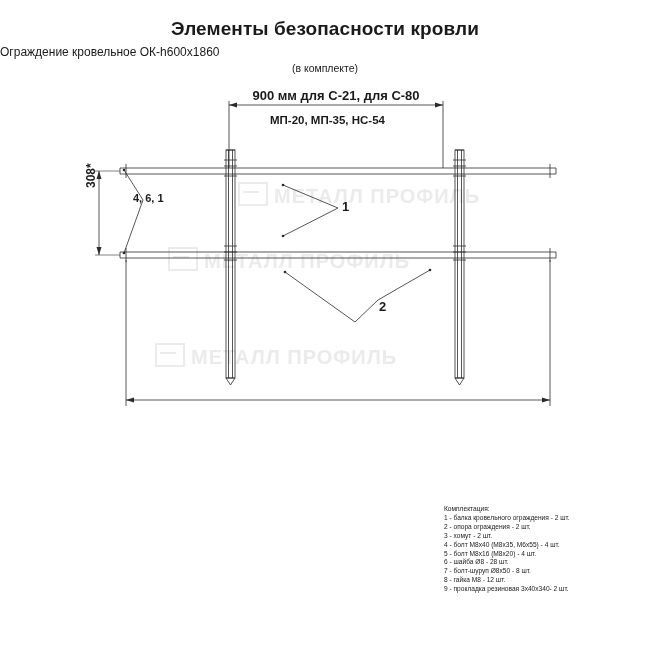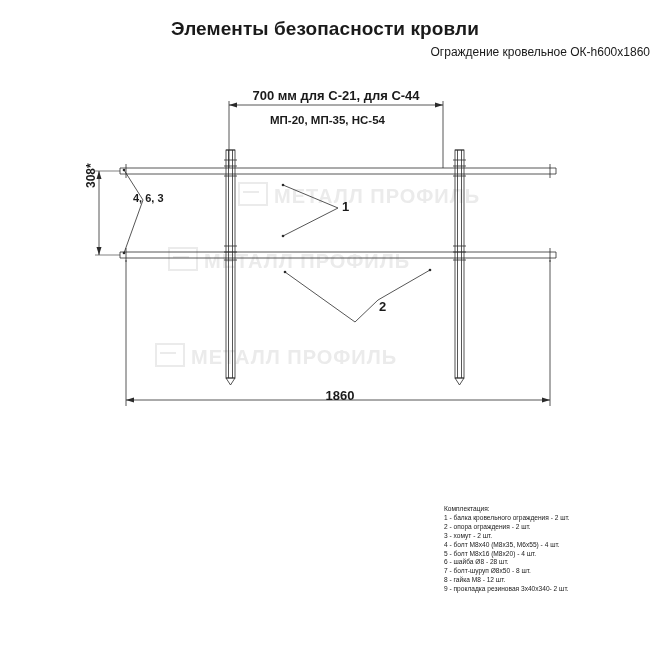--- a/index.html
+++ b/index.html
@@ -28,21 +28,21 @@
     text-align: center;
     font-size: 19px;
     font-weight: bold;
     letter-spacing: 0.1px;
   }
   .subtitle {
     position: absolute;
     top: 45px;
     left: 0;
     width: 650px;
-    text-align: right;
+    text-align: left;
     font-size: 12px;
   }
   .subtitle2 {
     position: absolute;
     top: 62px;
     left: 0;
     width: 650px;
     text-align: center;
     font-size: 10.5px;
   }
@@ -151,20 +151,21 @@
   .wm2 { top: 247px; left: 168px; }
   .wm3 { top: 343px; left: 155px; }
 </style>
 </head>
 <body>
 
 <div class="page">
 
   <div class="title">Элементы безопасности кровли</div>
   <div class="subtitle">Ограждение кровельное ОК-h600x1860</div>
+  <div class="subtitle2">(в комплекте)</div>
 
   <div class="wm wm1"><span class="wmbox"></span><span>МЕТАЛЛ ПРОФИЛЬ</span></div>
   <div class="wm wm2"><span class="wmbox"></span><span>МЕТАЛЛ ПРОФИЛЬ</span></div>
   <div class="wm wm3"><span class="wmbox"></span><span>МЕТАЛЛ ПРОФИЛЬ</span></div>
 
   <svg class="drawing" viewBox="0 0 650 650">
     <g stroke="#2b2b2b" fill="none" stroke-width="0.8">
 
       <g>
         <line x1="229" y1="105" x2="443" y2="105"></line>
@@ -254,29 +255,28 @@
         <line x1="126" y1="400" x2="550" y2="400"></line>
         <path d="M126,400 l8,-2.5 l0,5 z" fill="#2b2b2b" stroke="none"></path>
         <path d="M550,400 l-8,-2.5 l0,5 z" fill="#2b2b2b" stroke="none"></path>
         <line x1="126" y1="260" x2="126" y2="406"></line>
         <line x1="550" y1="260" x2="550" y2="406"></line>
       </g>
 
     </g>
   </svg>
 
-  <div class="dim-top-1">700 мм для С-21, для С-44</div>
+  <div class="dim-top-1">900 мм для С-21, для С-80</div>
   <div class="dim-top-2">
     <div>МП-20, МП-35, НС-54</div>
   </div>
-  <div class="label-left">4, 6, 3</div>
+  <div class="label-left">4, 6, 1</div>
   <div class="label-308">308*</div>
   <div class="label-1">1</div>
   <div class="label-2">2</div>
-  <div class="dim-bottom">1860</div>
 
   <div class="spec">
     <span class="spec-head">Комплектация:</span>
     <span class="spec-line">1 - балка кровельного ограждения - 2 шт.</span>
     <span class="spec-line">2 - опора ограждения - 2 шт.</span>
     <span class="spec-line">3 - хомут - 2 шт.</span>
     <span class="spec-line">4 - болт М8х40 (М8х35, М6х55) - 4 шт.</span>
     <span class="spec-line">5 - болт М8х16 (М8х20) - 4 шт.</span>
     <span class="spec-line">6 - шайба Ø8 - 28 шт.</span>
     <span class="spec-line">7 - болт-шуруп Ø8х50 - 8 шт.</span>

